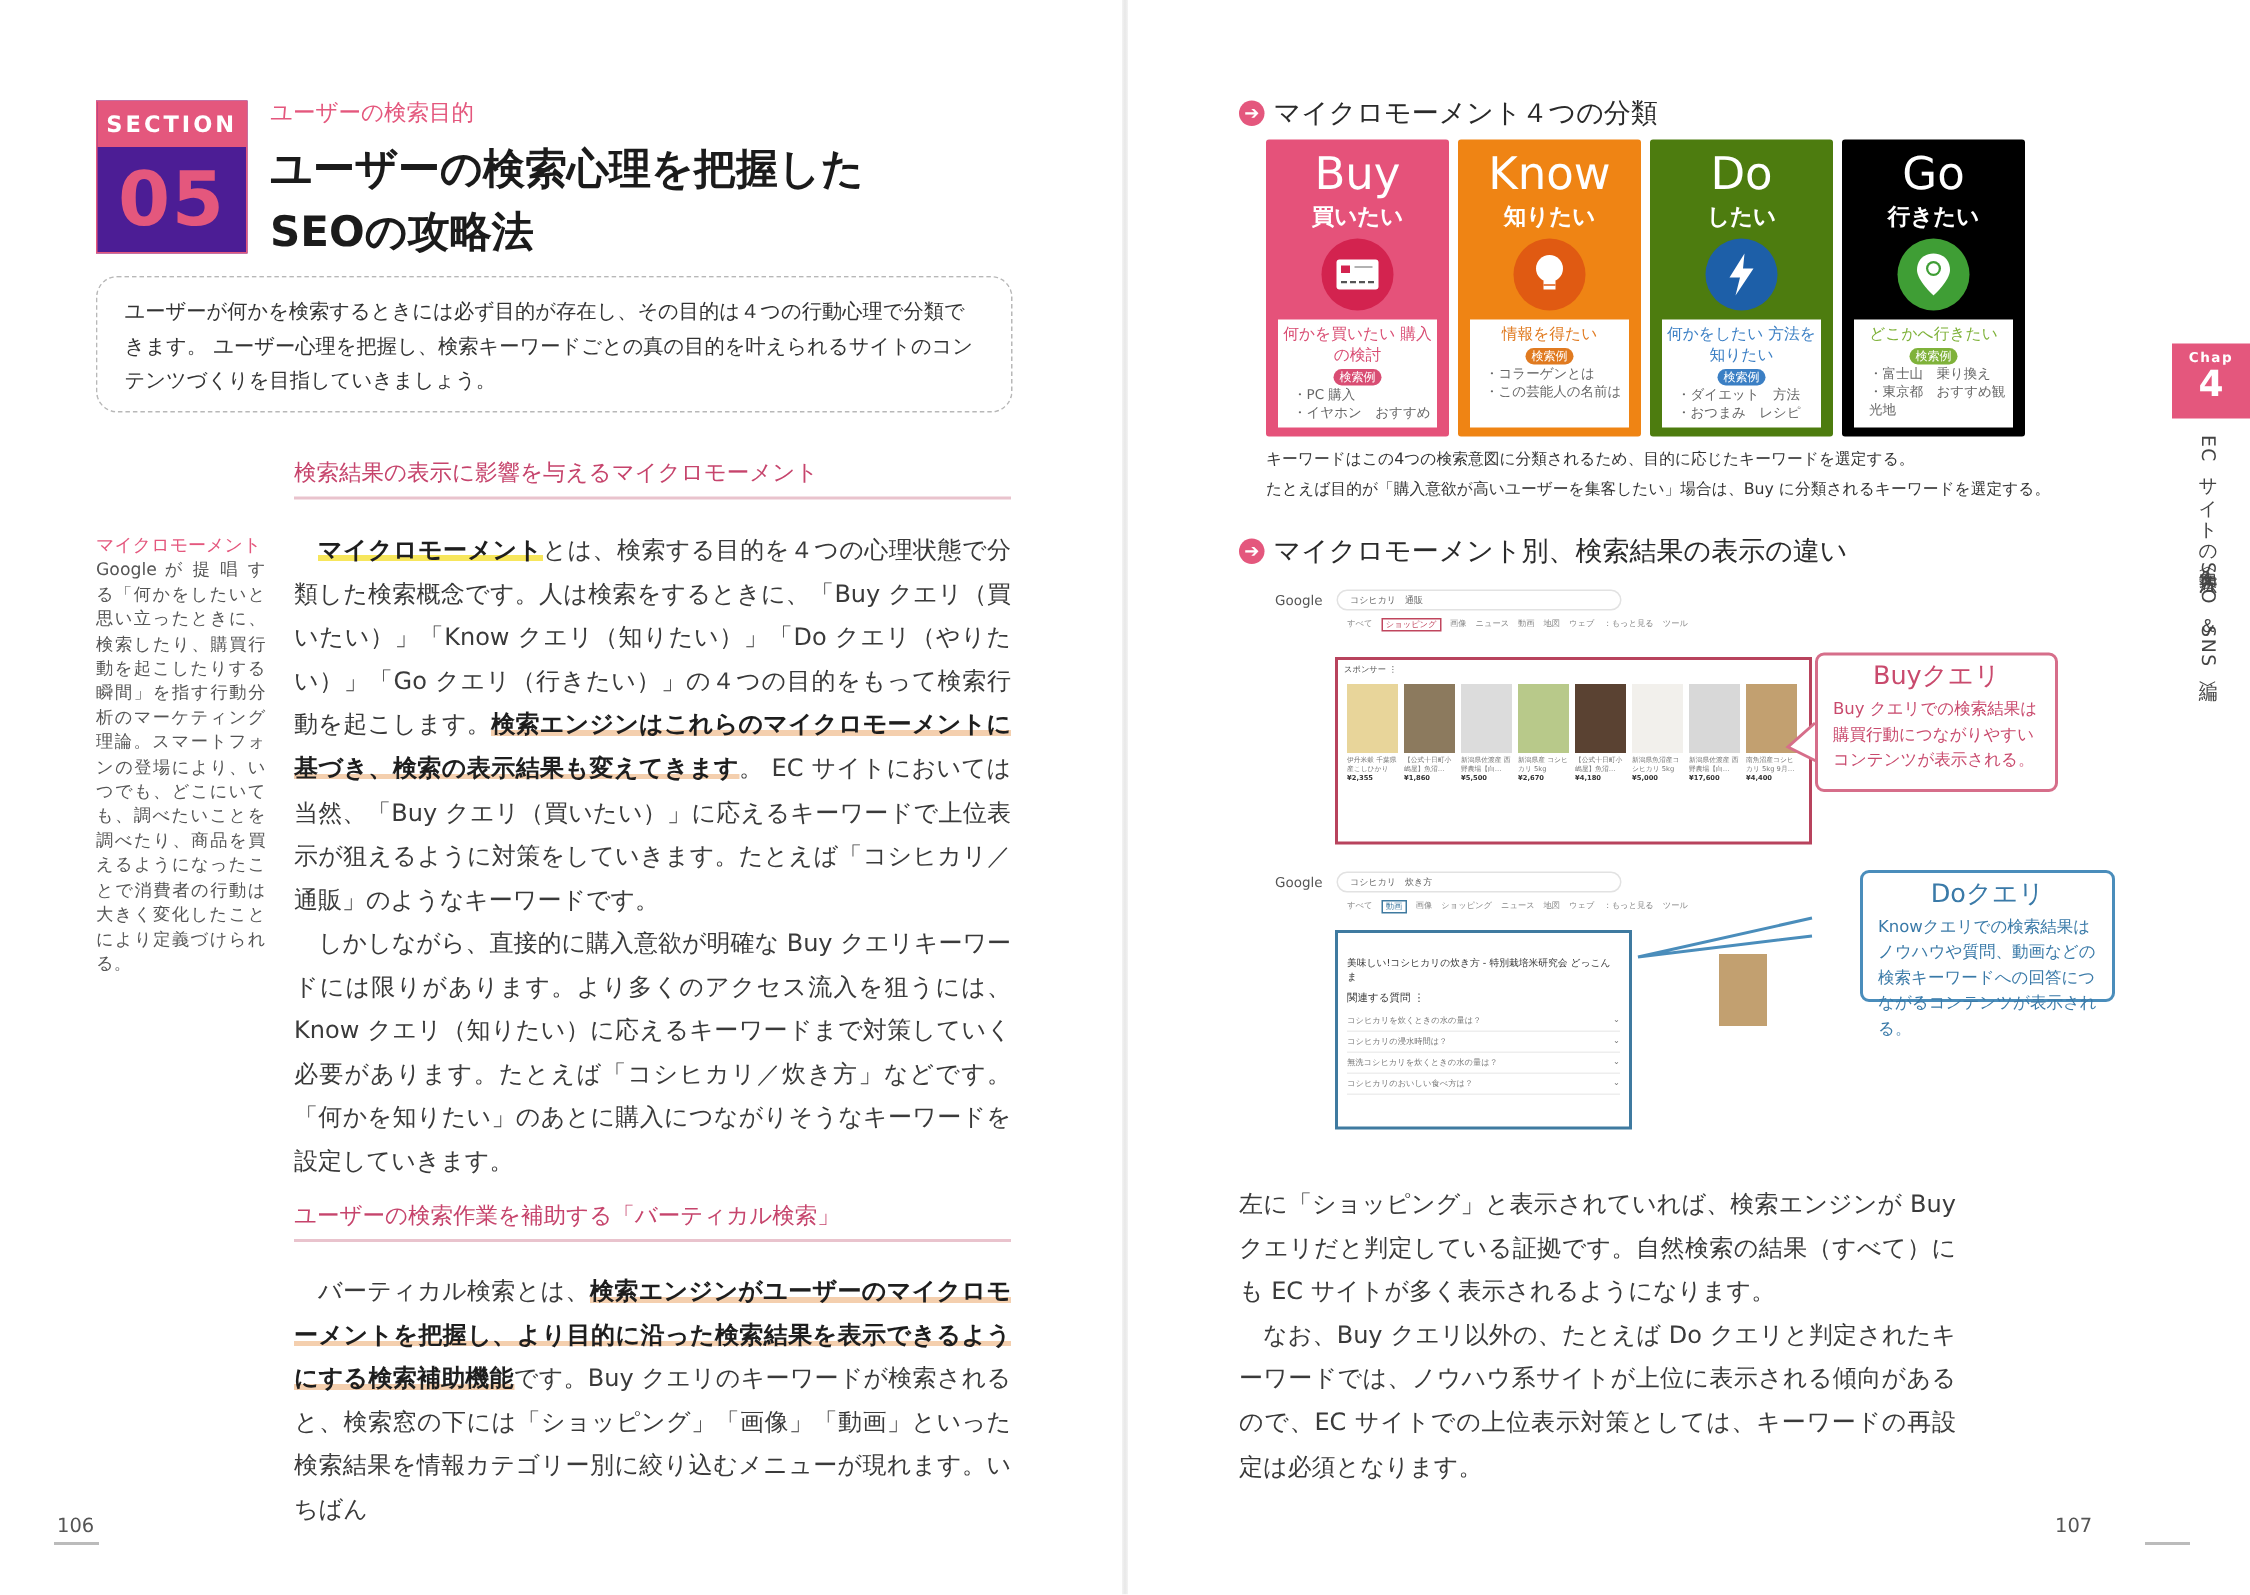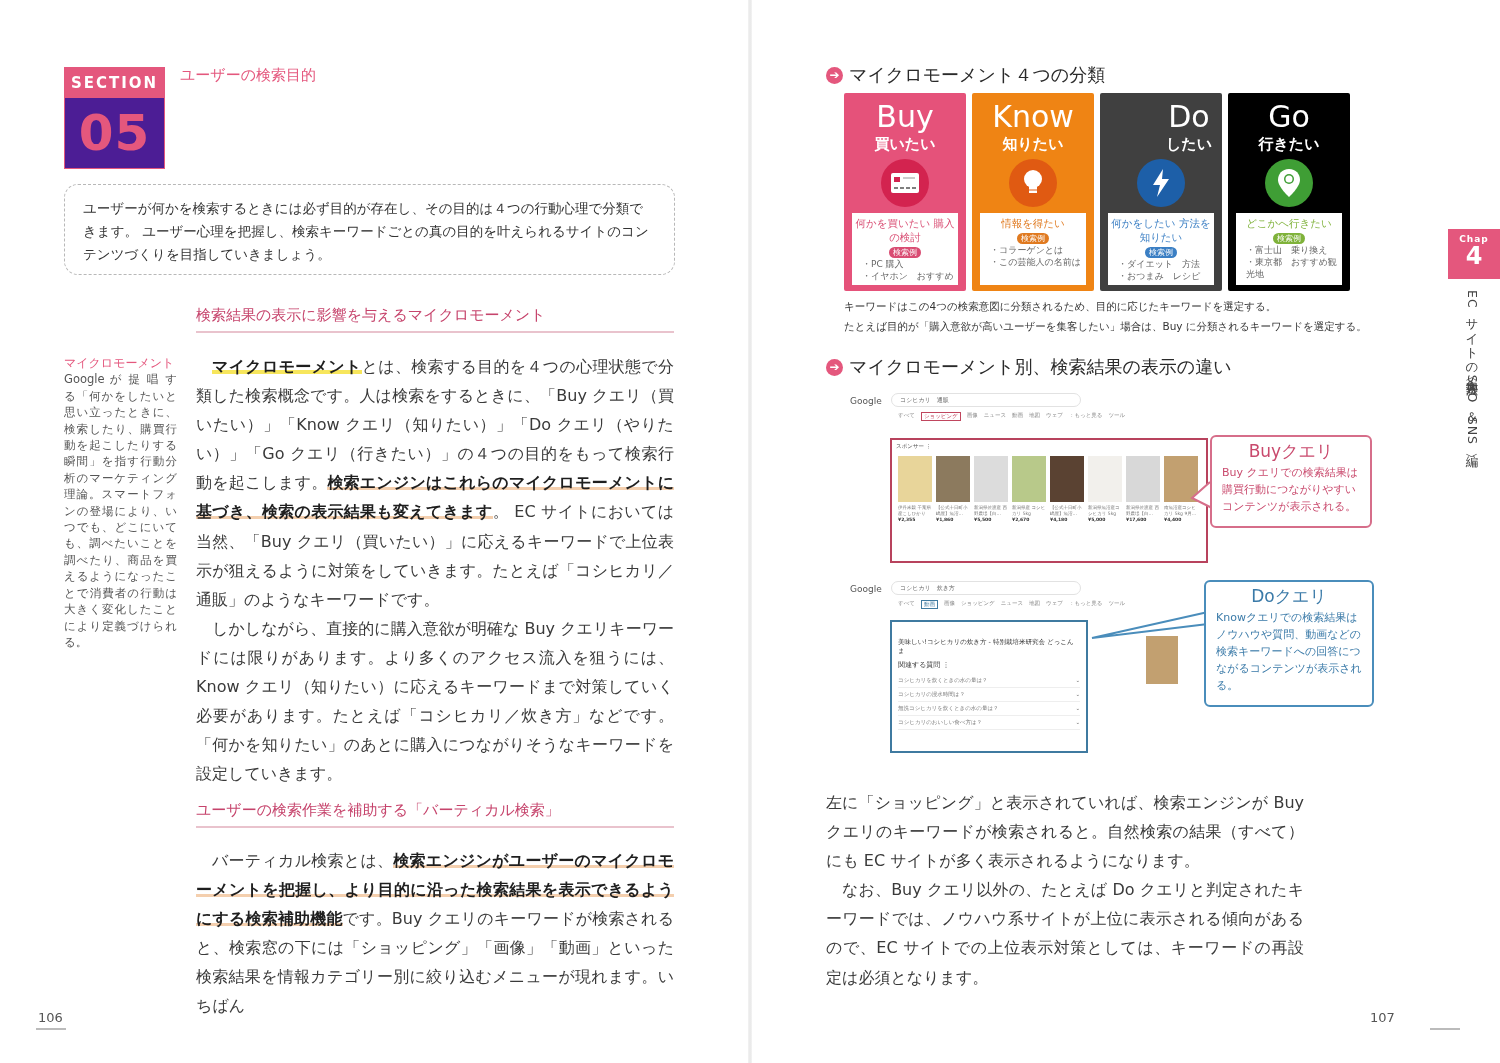--- a/index.html
+++ b/index.html
@@ -94,37 +94,41 @@
 
   .result-frame { position: absolute; left: 44px; top: 42px; width: 198px; height: 133px; border: 2px solid #3f7aa0; padding: 6px; }
   .result-title { font-size: 6.5px; color: #333; margin-top: 10px; }
   .paa-title { font-size: 7px; color: #333; margin-top: 4px; margin-bottom: 4px; }
   .paa-item { font-size: 5.5px; color: #777; border-bottom: 1px solid #eee; padding: 3px 0; display: flex; justify-content: space-between; }
 
   .callout { position: absolute; background: #fff; border-radius: 6px; padding: 6px 10px; font-size: 11px; line-height: 17px; }
   .callout .co-title { text-align: center; font-size: 17px; margin-bottom: 4px; }
   .callout-buy { left: 1210px; top: 435px; width: 162px; height: 93px; border: 2px solid #d66e8a; color: #c94a6d; }
   .callout-buy .co-body { color: #c94a6d; }
-  .callout-do { left: 1204px; top: 580px; width: 170px; height: 127px; border: 2px solid #4a8dbb; color: #3a7aa8; }
+  .callout-do { left: 1240px; top: 580px; width: 170px; height: 88px; border: 2px solid #4a8dbb; color: #3a7aa8; }
   .callout-do .co-body { color: #3a7aa8; }
 
   .chap-tab { position: absolute; left: 1448px; top: 229px; width: 52px; height: 50px; background: #e4577d; color: #fff; text-align: center; }
   .chap-tab .chap-label { font-size: 9px; font-weight: bold; margin-top: 5px; letter-spacing: 1px; }
   .chap-tab .chap-num { font-size: 24px; font-weight: bold; line-height: 24px; }
   .chap-vertical { position: absolute; left: 1463px; top: 290px; writing-mode: vertical-rl; font-size: 12.5px; color: #444; letter-spacing: 1px; }
 </style>
 </head>
 <body>
 
 <div class="page page-left">
   <div class="section-badge">
     <div class="sec-label">SECTION</div>
     <div class="sec-num">05</div>
   </div>
   <div class="kicker">ユーザーの検索目的</div>
+  <div class="main-title">
+    <div>ユーザーの検索心理を把握した</div>
+    <div>SEOの攻略法</div>
+  </div>
   <div class="lead-box">ユーザーが何かを検索するときには必ず目的が存在し、その目的は４つの行動心理で分類できます。 ユーザー心理を把握し、検索キーワードごとの真の目的を叶えられるサイトのコンテンツづくりを目指していきましょう。</div>
 
   <div class="h2 h2-a">検索結果の表示に影響を与えるマイクロモーメント</div>
 
   <div class="side-note">
     <div class="note-title">マイクロモーメント</div>
     <div>Google が 提 唱 す る「何かをしたいと思い立ったときに、検索したり、購買行動を起こしたりする瞬間」を指す行動分析のマーケティング理論。スマートフォンの登場により、いつでも、どこにいても、調べたいことを調べたり、商品を買えるようになったことで消費者の行動は大きく変化したことにより定義づけられる。</div>
   </div>
 
   <div class="body-text body-left-a">
@@ -168,21 +172,21 @@
       <div class="c-jp">知りたい</div>
       <div class="c-icon" style="background:#e05a12">
         <svg width="24" height="30" viewBox="0 0 24 30">
           <circle cx="12" cy="11" r="9" fill="#fff"></circle>
           <rect x="8" y="19" width="8" height="6" fill="#fff"></rect>
           <line x1="8" y1="22" x2="16" y2="22" stroke="#e05a12" stroke-width="1"></line>
         </svg>
       </div>
       <div class="c-panel"><span class="c-desc" style="color:#e07a20">情報を得たい</span><span class="c-tag" style="background:#e07a20">検索例</span><span class="c-ex">・コラーゲンとは</span><span class="c-ex">・この芸能人の名前は</span></div>
     </div>
-    <div class="card" style="background: #404040; padding-left: 28px;">
+    <div class="card" style="background: #4d7c0f;">
       <div class="c-en">Do</div>
       <div class="c-jp">したい</div>
       <div class="c-icon" style="background:#1d5fa8">
         <svg width="22" height="30" viewBox="0 0 22 30">
           <path d="M13 1 L3 17 L10 17 L7 29 L19 11 L12 11 Z" fill="#fff"></path>
         </svg>
       </div>
       <div class="c-panel"><span class="c-desc" style="color:#3b7fc4">何かをしたい 方法を知りたい</span><span class="c-tag" style="background:#3b7fc4">検索例</span><span class="c-ex">・ダイエット　方法</span><span class="c-ex">・おつまみ　レシピ</span></div>
     </div>
     <div class="card" style="background: #000000;">
@@ -319,21 +323,21 @@
 <div class="callout callout-buy">
   <div class="co-title">Buyクエリ</div>
   <div class="co-body">Buy クエリでの検索結果は購買行動につながりやすいコンテンツが表示される。</div>
 </div>
 <div class="callout callout-do">
   <div class="co-title">Doクエリ</div>
   <div class="co-body">Knowクエリでの検索結果はノウハウや質問、動画などの検索キーワードへの回答につながるコンテンツが表示される。</div>
 </div>
 
 <div class="body-text body-right">
-  <p>左に「ショッピング」と表示されていれば、検索エンジンが Buy クエリのキーワードが検索されると。自然検索の結果（すべて）にも EC サイトが多く表示されるようになります。</p>
+  <p>左に「ショッピング」と表示されていれば、検索エンジンが Buy クエリだと判定している証拠です。自然検索の結果（すべて）にも EC サイトが多く表示されるようになります。</p>
   <p class="p-indent">なお、Buy クエリ以外の、たとえば Do クエリと判定されたキーワードでは、ノウハウ系サイトが上位に表示される傾向があるので、EC サイトでの上位表示対策としては、キーワードの再設定は必須となります。</p>
 </div>
 
 <div class="chap-tab">
   <div class="chap-label">Chap</div>
   <div class="chap-num">4</div>
 </div>
 <div class="chap-vertical">ECサイトの集客方法〈SEO＆SNS編〉</div>
 
 <div class="page-num page-num-right">107</div>

